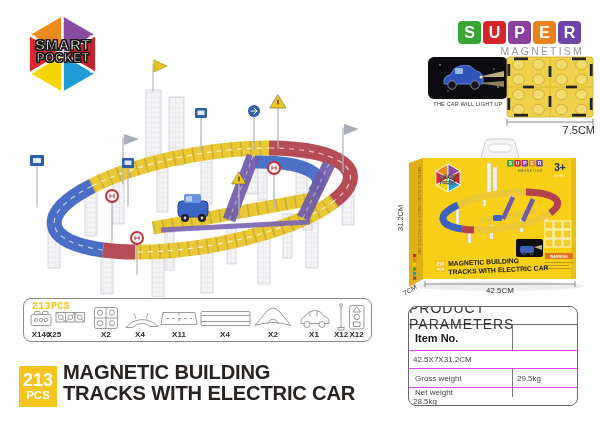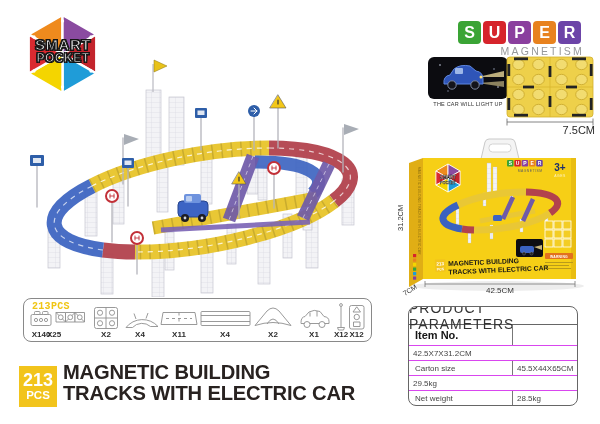--- a/index.html
+++ b/index.html
@@ -50,21 +50,21 @@
   #pcs-badge .p{font-size:11.5px;font-weight:800;margin-top:1px;}
   #headline{left:63px;top:362px;width:360px;font-size:21px;font-weight:800;color:#282220;
             line-height:20.5px;transform:scaleX(.96);transform-origin:left top;letter-spacing:-.2px;}
 
   
   #ptable{left:408px;top:306px;width:170px;height:100px;border:1px solid #666;border-radius:8px;
           box-sizing:border-box;display:flex;flex-direction:column;overflow:hidden;color:#444;}
   #ptable .hdr{height:17px;border-bottom:1px solid #666;display:flex;align-items:center;justify-content:center;
                font-size:14px;letter-spacing:1px;color:#333;}
   .trow{display:flex;border-bottom:1px solid #d946ef;flex:1;min-height:0;}
-  .trow:last-child{border-bottom:none;}
+  .trow:last-child{border-bottom:none;flex-direction:column;}
   .trow .lc{width:104px;border-right:1px solid #777;display:flex;align-items:center;padding-left:6px;box-sizing:border-box;font-size:8px;}
   .trow .vc{flex:1;display:flex;align-items:center;padding-left:4px;font-size:8px;}
   .trow.itemno{flex:1.45;}
   .trow.itemno .lc{font-size:11px;color:#161616;font-weight:600;}
 </style>
 </head>
 <body>
 
 <div id="stage">
 
@@ -458,24 +458,21 @@
   <div id="ptable" class="abs">
     <div class="hdr">PRODUCT PARAMETERS</div>
     <div class="trow itemno">
       <div class="lc">Item No.</div>
       <div class="vc"></div>
     </div>
     <div class="trow">
       <div class="vc">42.5X7X31.2CM</div>
     </div>
     <div class="trow">
-      <div class="lc">Carton size</div>
-      <div class="vc">45.5X44X65CM</div>
-    </div>
-    <div class="trow">
+      <div class="lc">Gross weight</div>
       <div class="vc">29.5kg</div>
     </div>
     <div class="trow">
       <div class="lc">Net weight</div>
       <div class="vc">28.5kg</div>
     </div>
   </div>
 
 </div>
 

